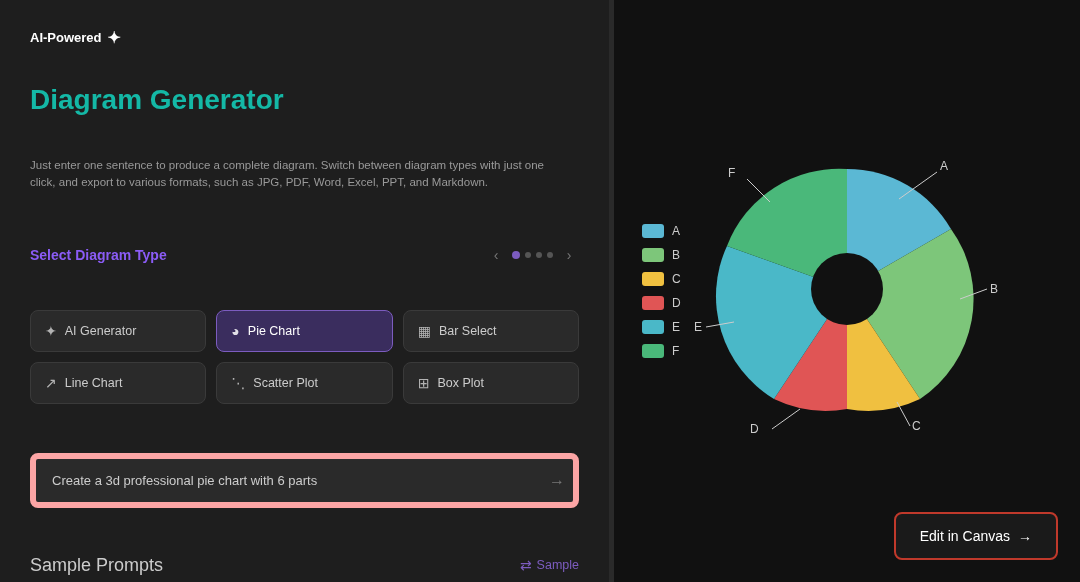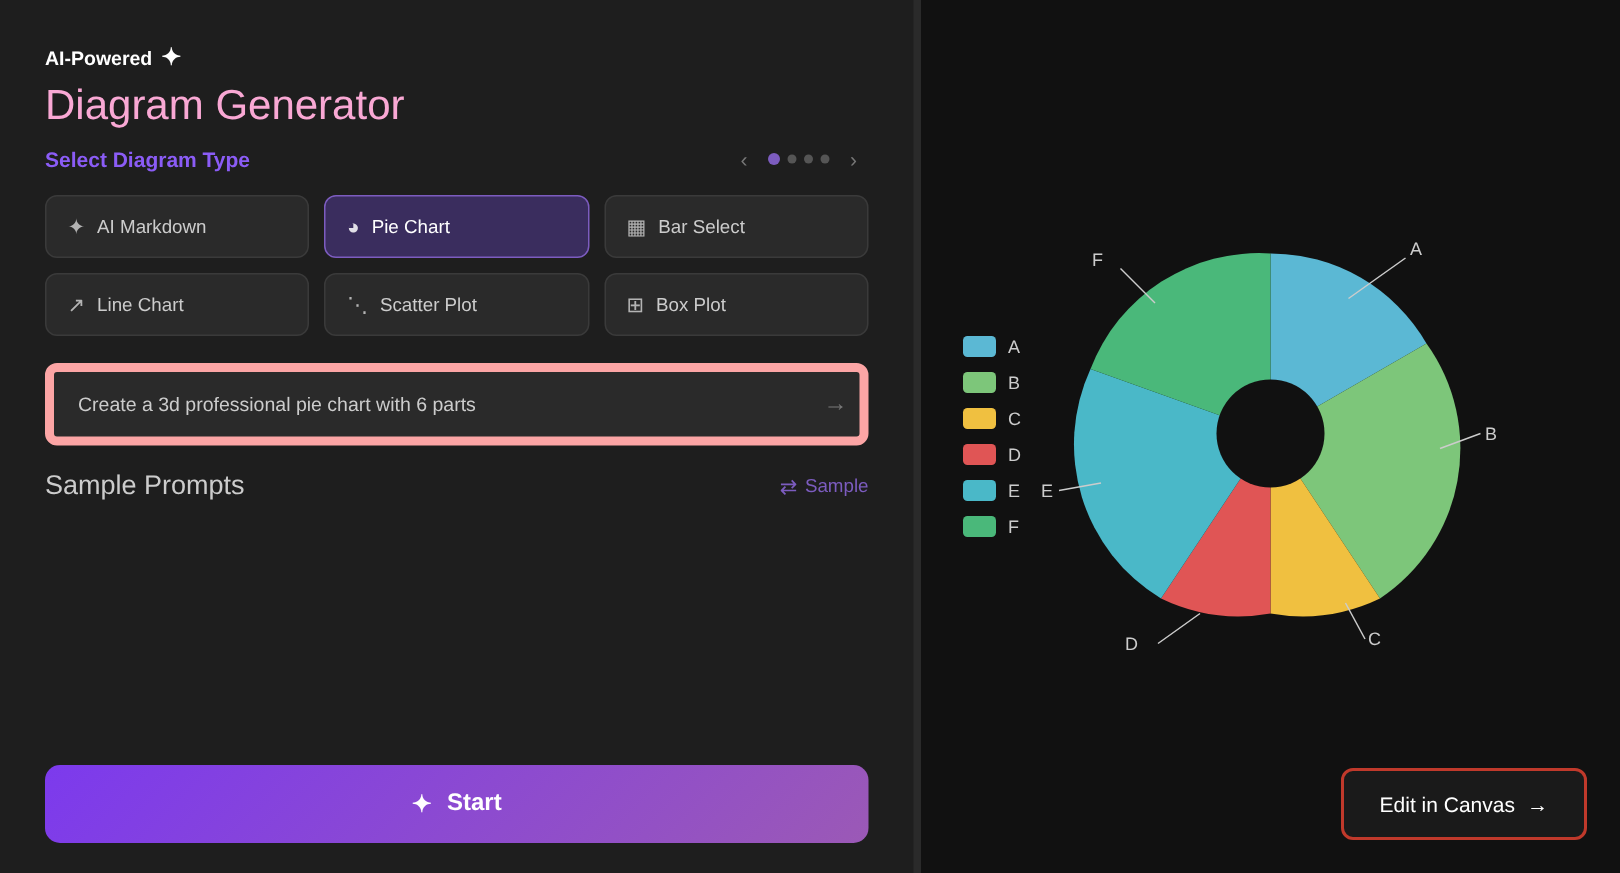--- a/index.html
+++ b/index.html
@@ -16,40 +16,41 @@
     
     .left-panel {
       width: 610px;
       height: 582px;
       background: #1e1e1e;
       padding: 28px 30px 20px 30px;
       display: flex;
       flex-direction: column;
       border-right: 1px solid #2a2a2a;
       position: relative;
+      gap: 31px;
     }
 
     .ai-badge {
       display: flex;
       align-items: center;
       gap: 6px;
       font-size: 13px;
       font-weight: 600;
       color: #fff;
       margin-bottom: 6px;
     }
 
     .sparkle-icon {
       font-size: 16px;
     }
 
     .title {
       font-size: 28px;
-      font-weight: 400;
-      color: #f9a8d4;
+      font-weight: 700;
+      color: #14b8a6;
       margin-bottom: 10px;
     }
 
     .description {
       font-size: 11.5px;
       color: #999;
       line-height: 1.5;
       margin-bottom: 22px;
       max-width: 520px;
     }
@@ -293,40 +294,41 @@
 <body>
 
 <div class="left-panel">
 
   <div class="ai-badge">
     <span>AI-Powered</span>
     <span class="sparkle-icon">✦</span>
   </div>
 
   <div class="title">Diagram Generator</div>
+  <div class="description">Just enter one sentence to produce a complete diagram. Switch between diagram types with just one click, and export to various formats, such as JPG, PDF, Word, Excel, PPT, and Markdown.</div>
 
   <div class="section-header">
     <span class="section-title">Select Diagram Type</span>
     <div class="carousel-controls">
       <button class="carousel-arrow">‹</button>
       <div class="carousel-dots">
         <div class="dot active"></div>
         <div class="dot"></div>
         <div class="dot"></div>
         <div class="dot"></div>
       </div>
       <button class="carousel-arrow">›</button>
     </div>
   </div>
 
   <div class="diagram-grid">
 
     <button class="diagram-btn">
       <span class="btn-icon">✦</span>
-      <span>AI Markdown</span>
+      <span>AI Generator</span>
     </button>
     <button class="diagram-btn active">
       <span class="btn-icon">◕</span>
       <span>Pie Chart</span>
     </button>
     <button class="diagram-btn">
       <span class="btn-icon">▦</span>
       <span>Bar Select</span>
     </button>
 

